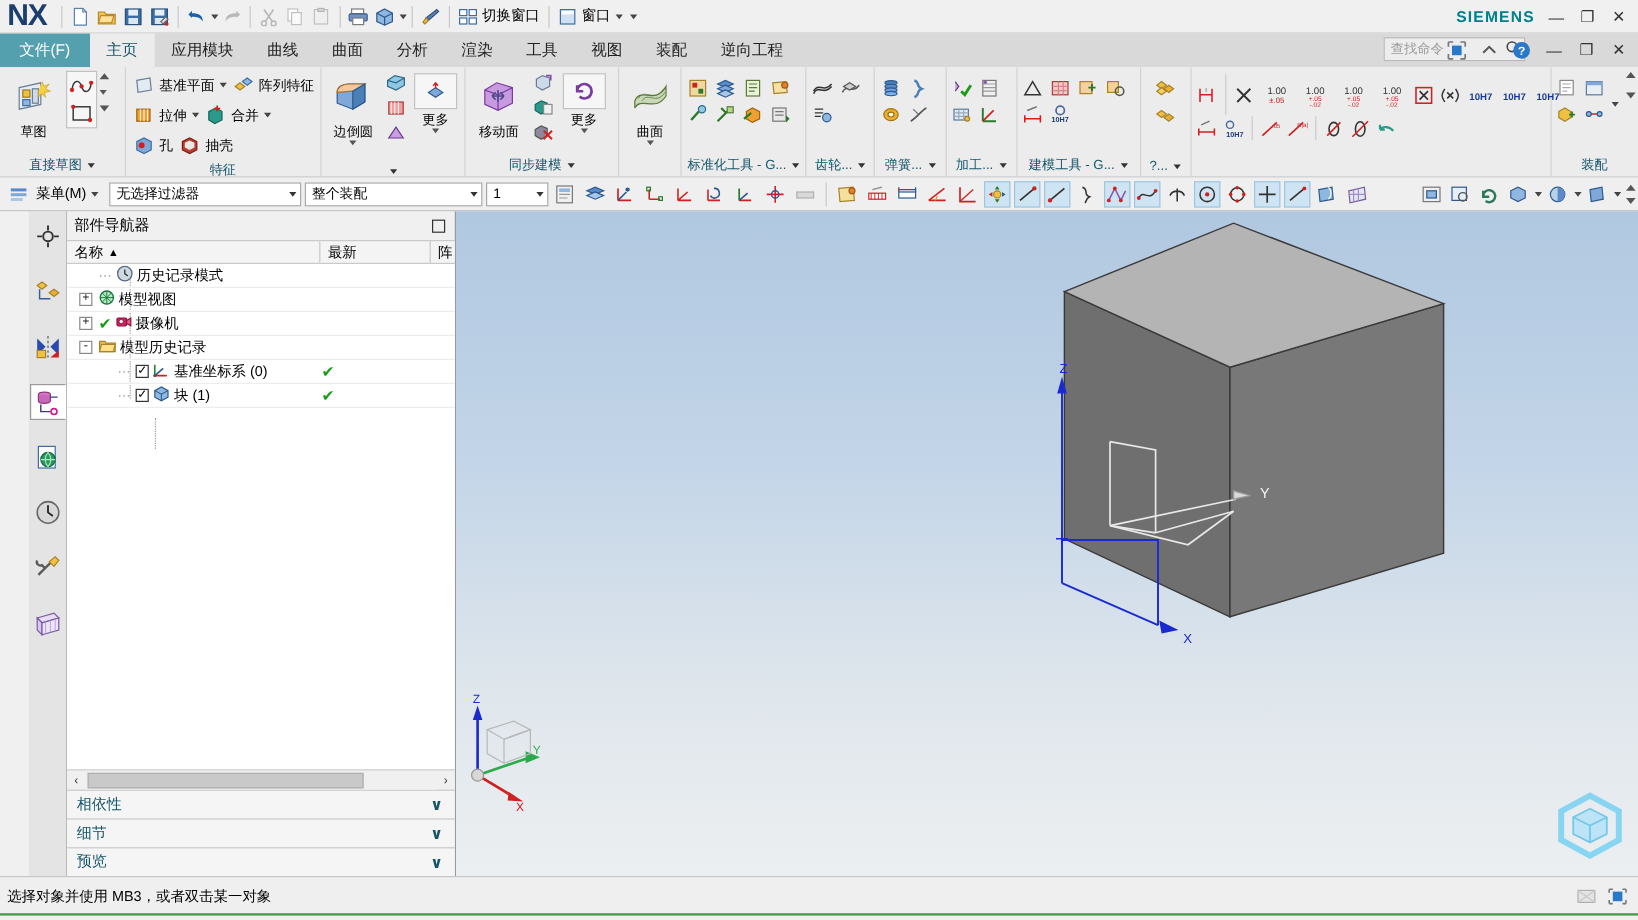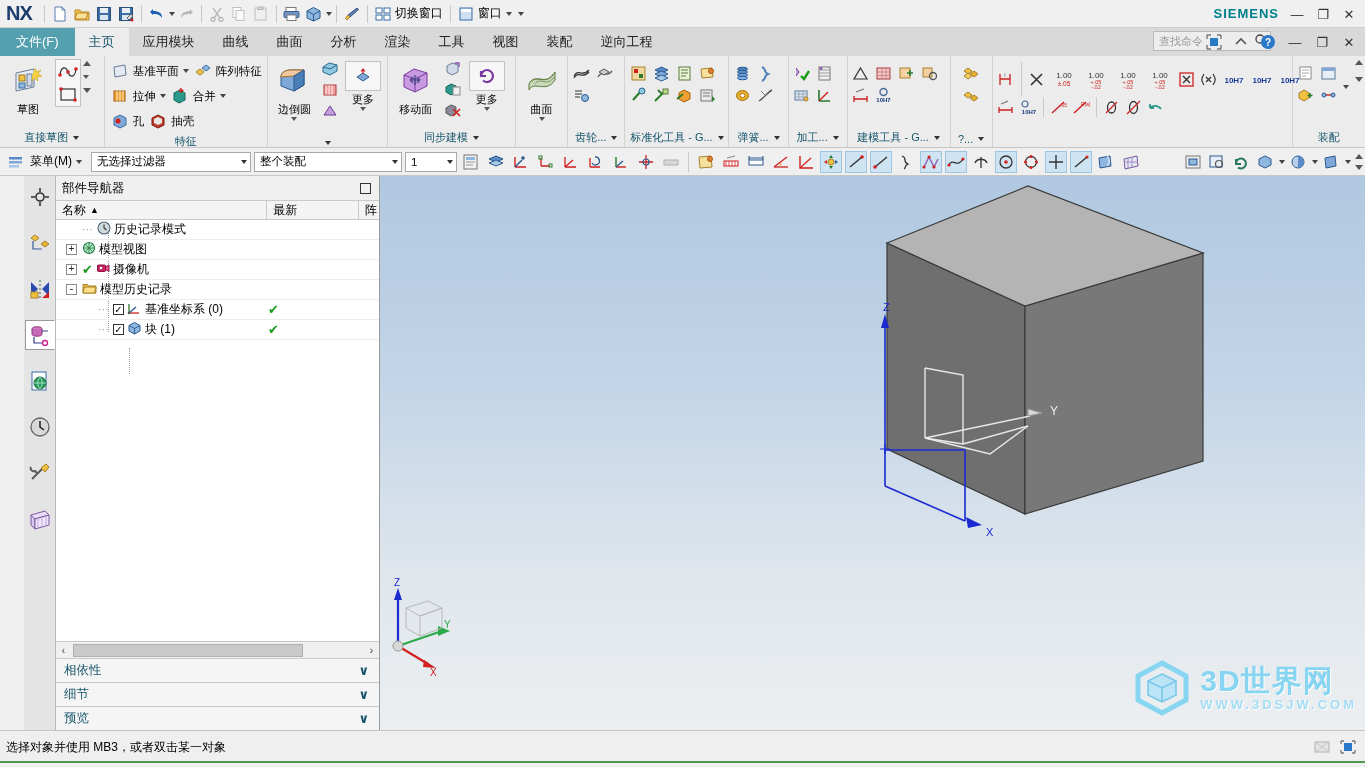--- a/index.html
+++ b/index.html
@@ -6,21 +6,21 @@
   html,body { width:1365px; height:767px; overflow:hidden; }
   body {
     font-family:"Liberation Sans","DejaVu Sans",sans-serif;
     font-size:12px; color:#000; background:#d4d0c8;
     -webkit-font-smoothing:antialiased;
   }
   .app { position:relative; width:1365px; height:767px; background:#f0f0f0; }
 
   
   .titlebar { position:relative; height:28px; background:#f0f0f0; border-bottom:1px solid #cfcfcf; display:flex; align-items:center; }
-  .nx-logo { font-size:20px; font-weight:bold; color:#1b3e6f; letter-spacing:-1px; padding:0 8px 0 6px; font-family:"Liberation Sans",sans-serif; }
+  .nx-logo { font-size:25px; font-weight:bold; color:#1b3e6f; letter-spacing:-1px; padding:0 8px 0 6px; font-family:"Liberation Sans",sans-serif; }
   .tb-sep { width:1px; height:18px; background:#c8c8c8; margin:0 4px; }
   .qicon { width:22px; height:22px; display:inline-flex; align-items:center; justify-content:center; position:relative; cursor:default; }
   .qicon svg { display:block; }
   .caret { width:0;height:0;border-left:3px solid transparent;border-right:3px solid transparent;border-top:4px solid #444; margin-left:1px; }
   .qlabel { font-size:12px; padding:0 3px 0 1px; color:#000; }
   .title-text { position:absolute; left:0; right:0; text-align:center; font-size:13px; color:#000; pointer-events:none; }
   .siemens { position:absolute; right:86px; top:6px; font-size:13px; font-weight:bold; color:#00808c; letter-spacing:1px; font-family:"Liberation Sans",sans-serif; }
   .winctl { position:absolute; right:4px; top:0; height:28px; display:flex; align-items:center; gap:2px; }
   .wbtn { width:24px; height:22px; display:flex; align-items:center; justify-content:center; color:#333; font-size:13px; }
 
@@ -497,20 +497,84 @@
                 <path d="M9 18 C14 10 21 22 28 11" fill="none" stroke="#5a7a3a" stroke-width=".7"></path>
               </svg>
           </div>
           <div class="lab">曲面</div>
           <div class="minicaret"></div>
         </div>
       </div>
       <div class="rgroup-label"></div>
     </div>
 
+    <div class="rgroup" style="width:104px">
+      <div class="rgroup-body" style="flex-direction:column;gap:2px;padding-top:4px">
+        <div style="display:flex;gap:3px">
+          <span class="gicon sm">
+              <svg width="19" height="19" viewBox="0 0 19 19">
+                <rect x="3" y="3" width="13" height="13" fill="#f0d8a0" stroke="#a8822a"></rect>
+                <rect x="5" y="5" width="4" height="4" fill="#d02020"></rect>
+                <rect x="10" y="10" width="4" height="4" fill="#2a7a2a"></rect>
+              </svg>
+            </span>
+          <span class="gicon sm">
+              <svg width="19" height="19" viewBox="0 0 19 19">
+                <path d="M3 6 L9.5 3 L16 6 L9.5 9 Z" fill="#5a8ac8" stroke="#2a5a8f"></path>
+                <path d="M3 10 L9.5 7 L16 10 L9.5 13 Z" fill="#7fa8d8" stroke="#2a5a8f"></path>
+                <path d="M3 14 L9.5 11 L16 14 L9.5 17 Z" fill="#a8c8e8" stroke="#2a5a8f"></path>
+              </svg>
+            </span>
+          <span class="gicon sm">
+              <svg width="19" height="19" viewBox="0 0 19 19">
+                <rect x="4" y="3" width="11" height="13" fill="#eaf2d8" stroke="#5a7a3a"></rect>
+                <path d="M6 6h7M6 9h7M6 12h5" stroke="#5a7a3a"></path>
+              </svg>
+            </span>
+          <span class="gicon sm">
+              <svg width="19" height="19" viewBox="0 0 19 19">
+                <path d="M3 5 L14 4 L15 13 L4 14 Z" fill="#f5e0a0" stroke="#a8822a"></path>
+                <circle cx="13" cy="7" r="2.5" fill="#e08030" stroke="#a85a10"></circle>
+              </svg>
+            </span>
+        </div>
+        <div style="display:flex;gap:3px">
+          <span class="gicon sm">
+              <svg width="19" height="19" viewBox="0 0 19 19">
+                <path d="M4 14 L12 5" stroke="#2a7a2a" stroke-width="2"></path>
+                <circle cx="13" cy="5" r="3" fill="#8fc8e0" stroke="#2a6a8f"></circle>
+              </svg>
+            </span>
+          <span class="gicon sm">
+              <svg width="19" height="19" viewBox="0 0 19 19">
+                <path d="M3 15 L13 5 M6 4 l4 4" stroke="#2a7a2a" stroke-width="1.8" fill="none"></path>
+                <rect x="11" y="3" width="5" height="5" fill="#b8d88a" stroke="#5a7a3a"></rect>
+              </svg>
+            </span>
+          <span class="gicon sm">
+              <svg width="19" height="19" viewBox="0 0 19 19">
+                <path d="M4 7 L9 4 L15 7 L15 13 L9 16 L4 13 Z" fill="#f0a030" stroke="#a8600a"></path>
+                <path d="M2 13 L8 8" stroke="#2a7a2a" stroke-width="1.8"></path>
+              </svg>
+            </span>
+          <span class="gicon sm">
+              <svg width="19" height="19" viewBox="0 0 19 19">
+                <rect x="3" y="4" width="11" height="11" fill="#e8e8e8" stroke="#777"></rect>
+                <path d="M5 7h7M5 10h7" stroke="#777"></path>
+                <path d="M14 10 l3 3 -3 3" fill="#2a7a2a"></path>
+              </svg>
+            </span>
+        </div>
+      </div>
+      <div class="rgroup-label">
+        <span>标准化工具 - G...</span>
+        <span class="caret"></span>
+      </div>
+    </div>
+
     <div class="rgroup" style="width:60px">
       <div class="rgroup-body" style="flex-direction:column;gap:2px;padding-top:4px">
         <div style="display:flex;gap:3px">
           <span class="gicon sm">
               <svg width="19" height="19" viewBox="0 0 19 19">
                 <path d="M2 12 C6 4 10 14 17 6" fill="none" stroke="#333" stroke-width="1.3"></path>
                 <path d="M2 14 C6 6 10 16 17 8" fill="none" stroke="#333" stroke-width="1.3"></path>
               </svg>
             </span>
           <span class="gicon sm">
@@ -524,84 +588,20 @@
           <span class="gicon sm">
               <svg width="19" height="19" viewBox="0 0 19 19">
                 <path d="M3 5h7M3 8h7M3 11h5" stroke="#333"></path>
                 <circle cx="13" cy="12" r="3.5" fill="#8fb7e0" stroke="#2a5a8f"></circle>
               </svg>
             </span>
         </div>
       </div>
       <div class="rgroup-label">
         <span>齿轮...</span>
-        <span class="caret"></span>
-      </div>
-    </div>
-
-    <div class="rgroup" style="width:104px">
-      <div class="rgroup-body" style="flex-direction:column;gap:2px;padding-top:4px">
-        <div style="display:flex;gap:3px">
-          <span class="gicon sm">
-              <svg width="19" height="19" viewBox="0 0 19 19">
-                <rect x="3" y="3" width="13" height="13" fill="#f0d8a0" stroke="#a8822a"></rect>
-                <rect x="5" y="5" width="4" height="4" fill="#d02020"></rect>
-                <rect x="10" y="10" width="4" height="4" fill="#2a7a2a"></rect>
-              </svg>
-            </span>
-          <span class="gicon sm">
-              <svg width="19" height="19" viewBox="0 0 19 19">
-                <path d="M3 6 L9.5 3 L16 6 L9.5 9 Z" fill="#5a8ac8" stroke="#2a5a8f"></path>
-                <path d="M3 10 L9.5 7 L16 10 L9.5 13 Z" fill="#7fa8d8" stroke="#2a5a8f"></path>
-                <path d="M3 14 L9.5 11 L16 14 L9.5 17 Z" fill="#a8c8e8" stroke="#2a5a8f"></path>
-              </svg>
-            </span>
-          <span class="gicon sm">
-              <svg width="19" height="19" viewBox="0 0 19 19">
-                <rect x="4" y="3" width="11" height="13" fill="#eaf2d8" stroke="#5a7a3a"></rect>
-                <path d="M6 6h7M6 9h7M6 12h5" stroke="#5a7a3a"></path>
-              </svg>
-            </span>
-          <span class="gicon sm">
-              <svg width="19" height="19" viewBox="0 0 19 19">
-                <path d="M3 5 L14 4 L15 13 L4 14 Z" fill="#f5e0a0" stroke="#a8822a"></path>
-                <circle cx="13" cy="7" r="2.5" fill="#e08030" stroke="#a85a10"></circle>
-              </svg>
-            </span>
-        </div>
-        <div style="display:flex;gap:3px">
-          <span class="gicon sm">
-              <svg width="19" height="19" viewBox="0 0 19 19">
-                <path d="M4 14 L12 5" stroke="#2a7a2a" stroke-width="2"></path>
-                <circle cx="13" cy="5" r="3" fill="#8fc8e0" stroke="#2a6a8f"></circle>
-              </svg>
-            </span>
-          <span class="gicon sm">
-              <svg width="19" height="19" viewBox="0 0 19 19">
-                <path d="M3 15 L13 5 M6 4 l4 4" stroke="#2a7a2a" stroke-width="1.8" fill="none"></path>
-                <rect x="11" y="3" width="5" height="5" fill="#b8d88a" stroke="#5a7a3a"></rect>
-              </svg>
-            </span>
-          <span class="gicon sm">
-              <svg width="19" height="19" viewBox="0 0 19 19">
-                <path d="M4 7 L9 4 L15 7 L15 13 L9 16 L4 13 Z" fill="#f0a030" stroke="#a8600a"></path>
-                <path d="M2 13 L8 8" stroke="#2a7a2a" stroke-width="1.8"></path>
-              </svg>
-            </span>
-          <span class="gicon sm">
-              <svg width="19" height="19" viewBox="0 0 19 19">
-                <rect x="3" y="4" width="11" height="11" fill="#e8e8e8" stroke="#777"></rect>
-                <path d="M5 7h7M5 10h7" stroke="#777"></path>
-                <path d="M14 10 l3 3 -3 3" fill="#2a7a2a"></path>
-              </svg>
-            </span>
-        </div>
-      </div>
-      <div class="rgroup-label">
-        <span>标准化工具 - G...</span>
         <span class="caret"></span>
       </div>
     </div>
 
     <div class="rgroup" style="width:62px">
       <div class="rgroup-body" style="flex-direction:column;gap:2px;padding-top:4px">
         <div style="display:flex;gap:3px">
           <span class="gicon sm">
               <svg width="19" height="19" viewBox="0 0 19 19">
                 <ellipse cx="9.5" cy="5" rx="5" ry="1.8" fill="#4a7fb8" stroke="#2a5a8f"></ellipse>
@@ -1388,24 +1388,20 @@
           </g>
         </g>
       </svg>
 
       <div class="watermark">
         <svg width="64" height="56" viewBox="0 0 64 56">
           <path d="M32 3 L56 16 L56 40 L32 53 L8 40 L8 16 Z" fill="none" stroke="#7fd4f2" stroke-width="5"></path>
           <path d="M32 14 L46 21 L46 35 L32 42 L18 35 L18 21 Z" fill="#b8e4f8" stroke="#6ec4e8" stroke-width="1.5"></path>
           <path d="M18 21 L32 28 L46 21 M32 28 L32 42" fill="none" stroke="#6ec4e8" stroke-width="1.5"></path>
         </svg>
-        <div class="wm-text">
-          <div class="wm-main">3D世界网</div>
-          <div class="wm-sub">WWW.3DSJW.COM</div>
-        </div>
       </div>
     </div>
   </div>
 
   <div class="status">
     <span>选择对象并使用 MB3，或者双击某一对象</span>
     <span class="status-right">
       <span class="tico">
         <svg width="18" height="16" viewBox="0 0 18 16">
             <rect x="2" y="3" width="14" height="10" fill="#e4e4e4" stroke="#b0b0b0"></rect>

